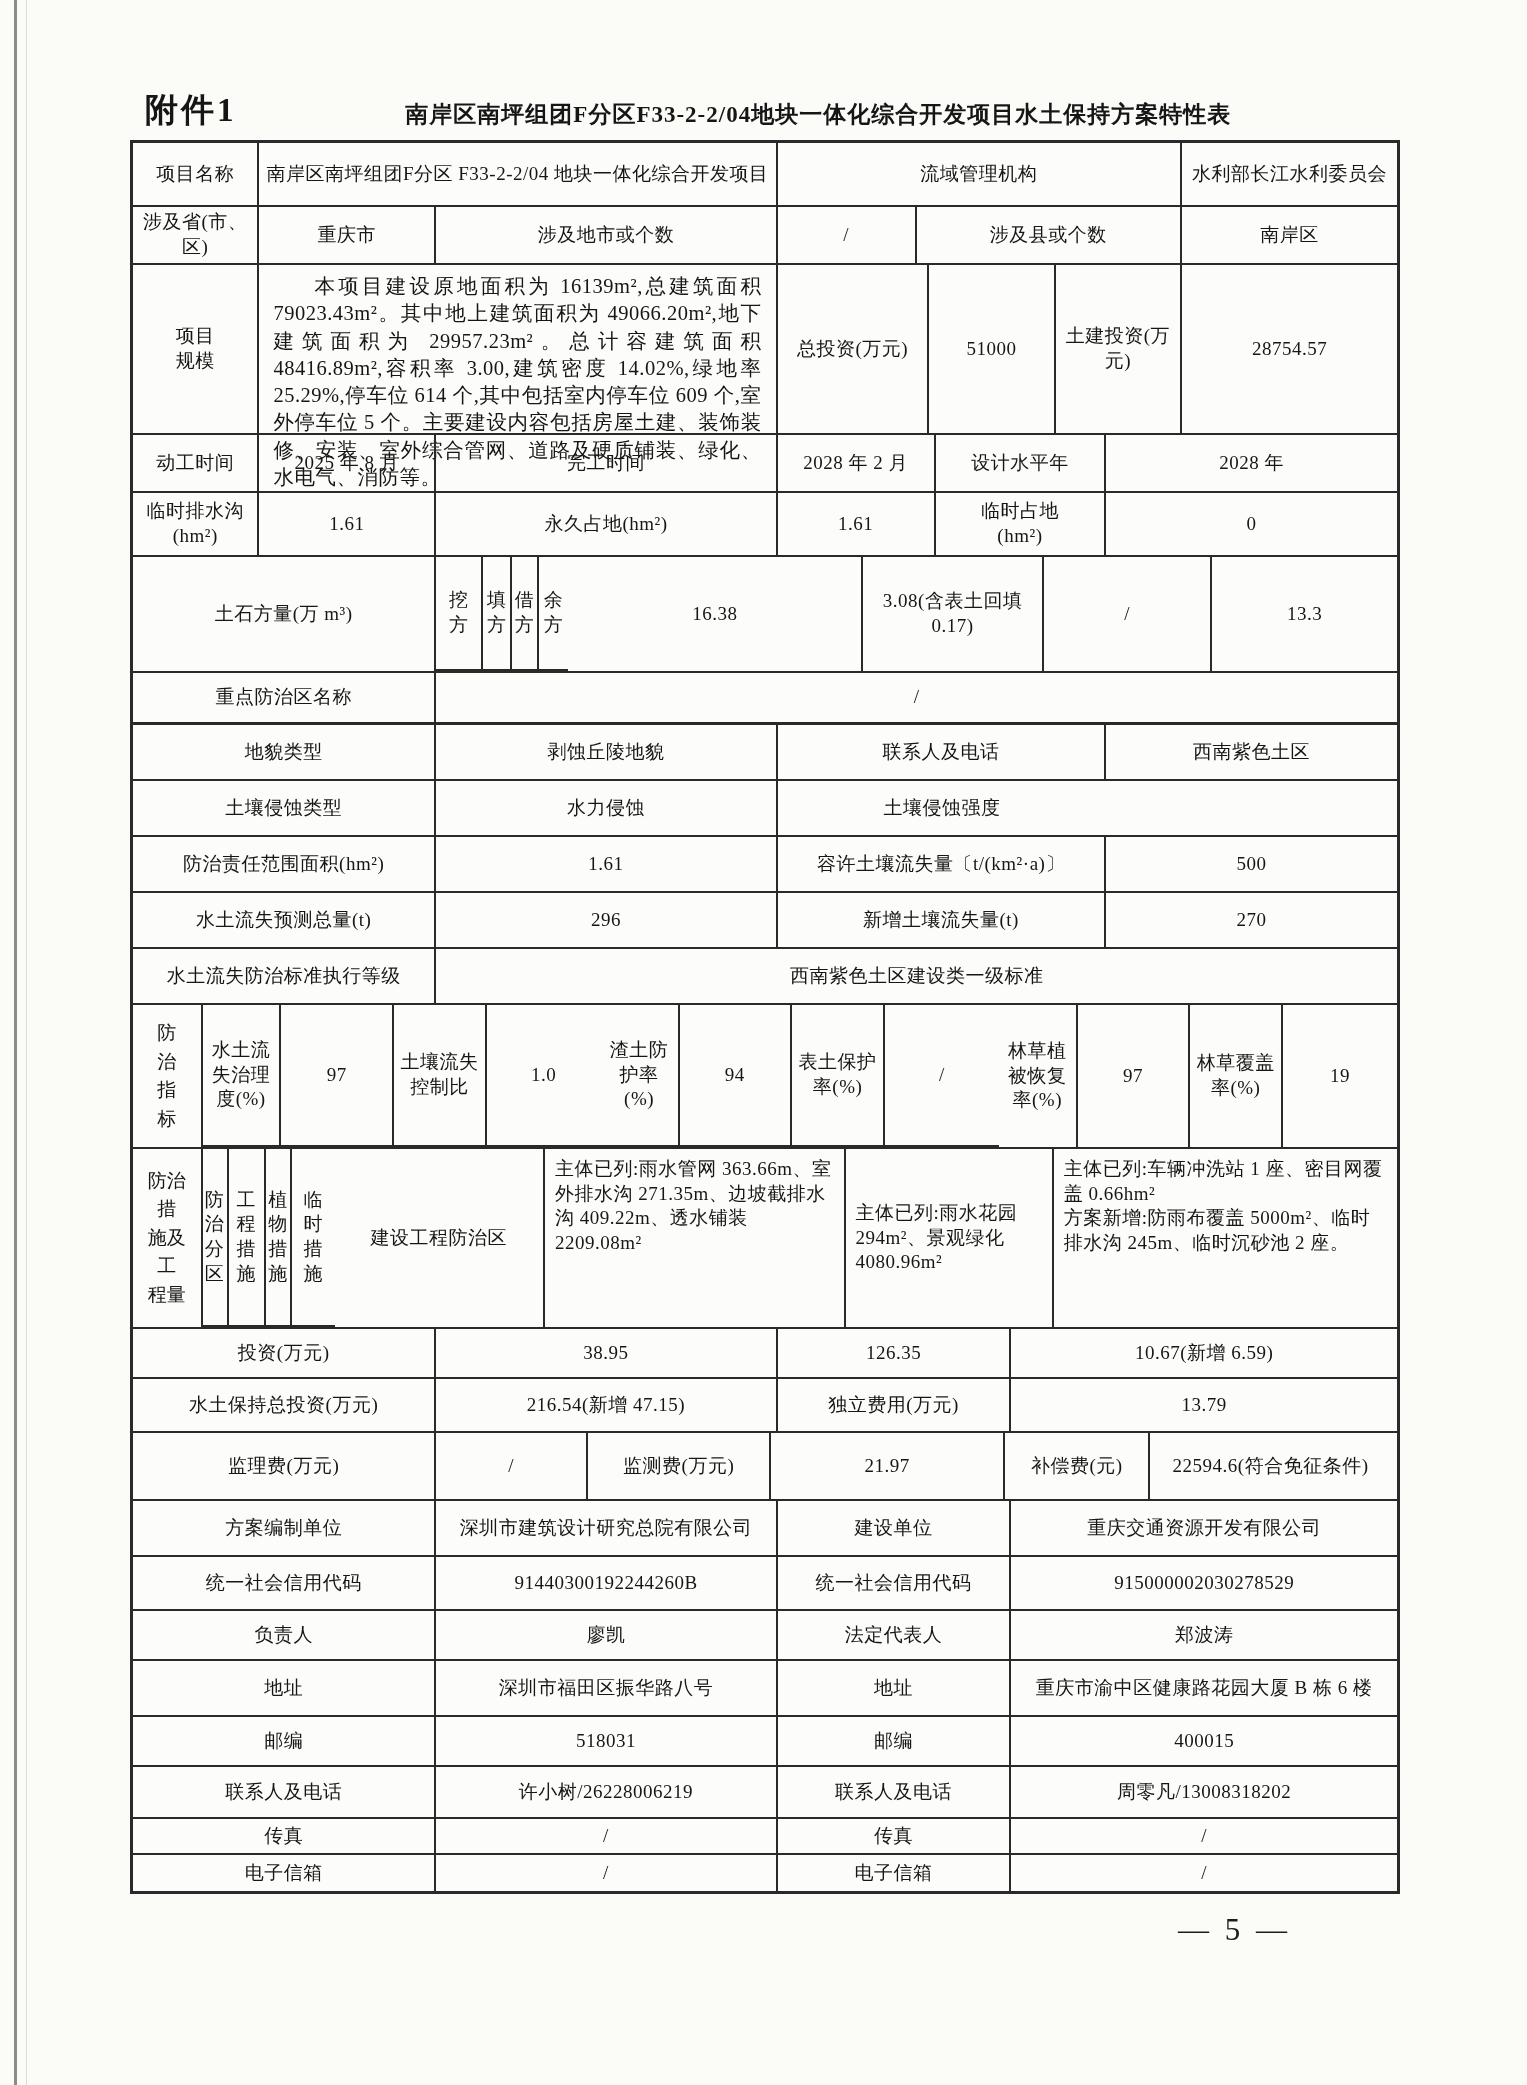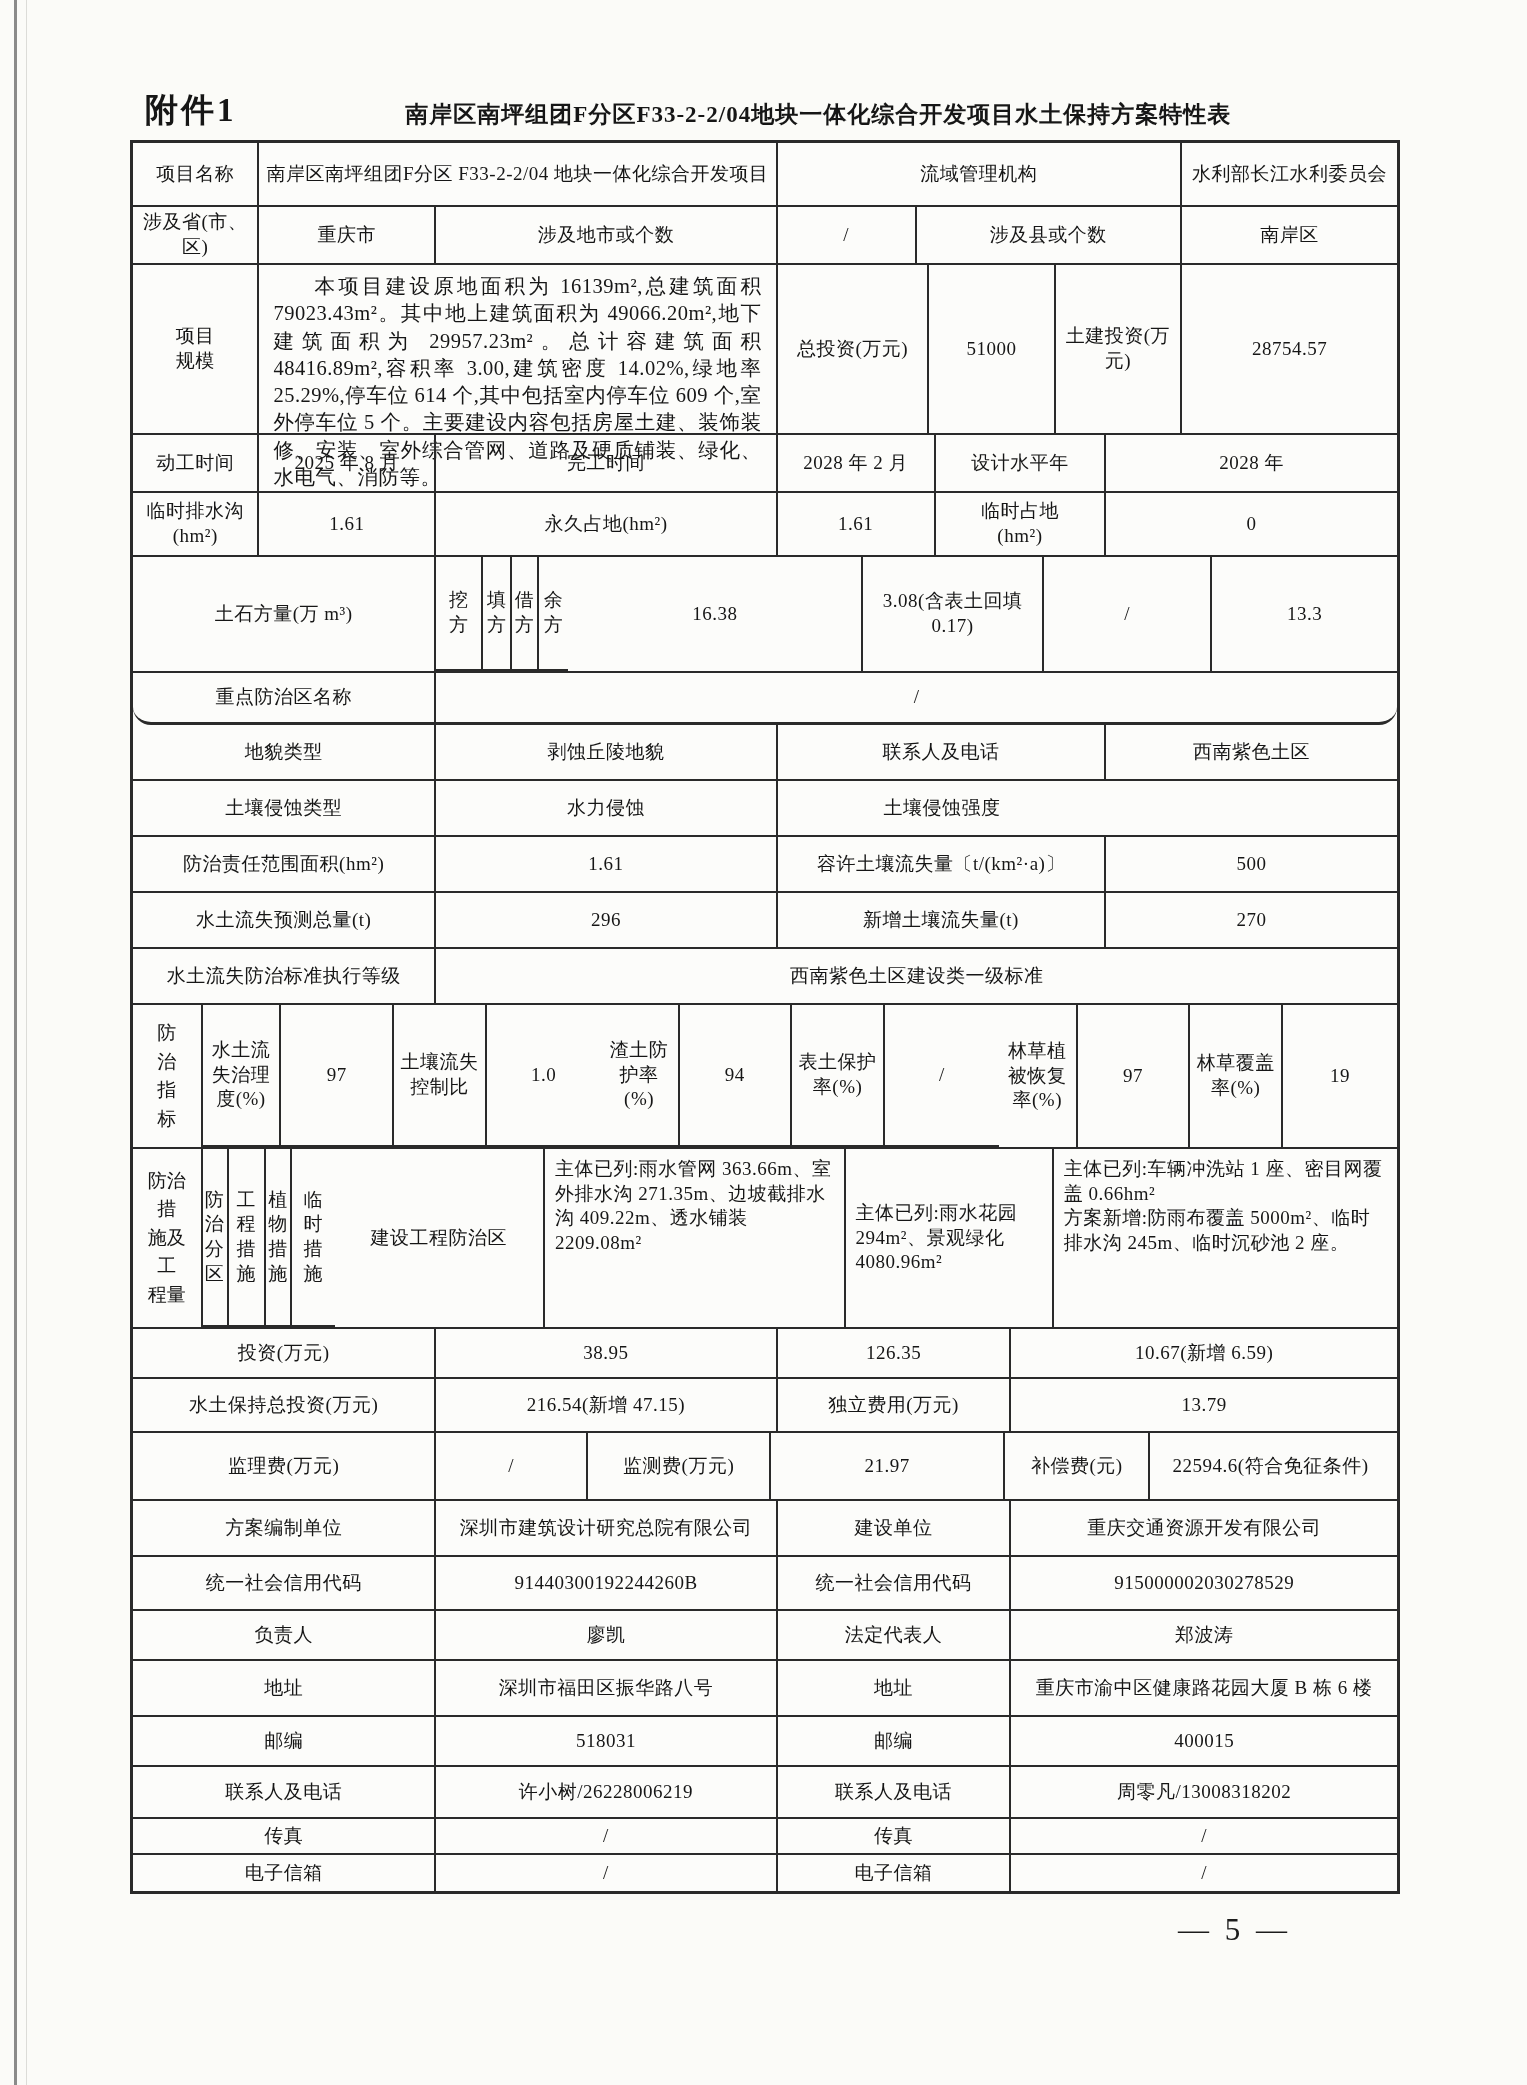--- a/index.html
+++ b/index.html
@@ -12,21 +12,21 @@
   .scan-edge{position:absolute;left:14px;top:0;width:3px;height:2085px;background:#4e4e4e;opacity:.65;}
   .scan-edge2{position:absolute;left:26px;top:0;width:1px;height:2085px;background:#bdbdb8;opacity:.5;}
 
   .header{position:absolute;top:88px;left:145px;width:1255px;display:flex;align-items:flex-end;}
   .att{font-size:33px;font-weight:bold;letter-spacing:3px;white-space:nowrap;}
   .doc-title{flex:1;text-align:center;font-size:23px;font-weight:bold;letter-spacing:1px;padding-bottom:3px;}
 
   .tbl{position:absolute;top:140px;left:130px;width:1270px;border:3px solid #2a2a2a;box-sizing:border-box;background:#fcfcfa;}
   .tr{display:flex;border-bottom:2px solid #2a2a2a;box-sizing:border-box;}
   .tr:last-child{border-bottom:none;}
-  .tr.bthick{border-bottom-width:3px;border-radius:18px;}
+  .tr.bthick{border-bottom-width:3px;}
   .td{border-right:2px solid #2a2a2a;box-sizing:border-box;
       display:flex;align-items:center;justify-content:center;
       text-align:center;padding:2px 6px;font-size:19px;line-height:1.3;
       white-space:pre-line;letter-spacing:.5px;}
   .td:last-child{border-right:none;}
   .justify{display:block;text-align:justify;text-indent:2em;padding:8px 14px 6px 14px;
            font-size:20.5px;line-height:1.33;white-space:normal;align-self:stretch;}
   .lefttxt{justify-content:flex-start;align-items:flex-start;text-align:left;padding:8px 10px;}
   .subcol{display:flex;flex-direction:row;box-sizing:border-box;}
   .subrow{display:flex;flex:1;border-bottom:2px solid #2a2a2a;box-sizing:border-box;}

